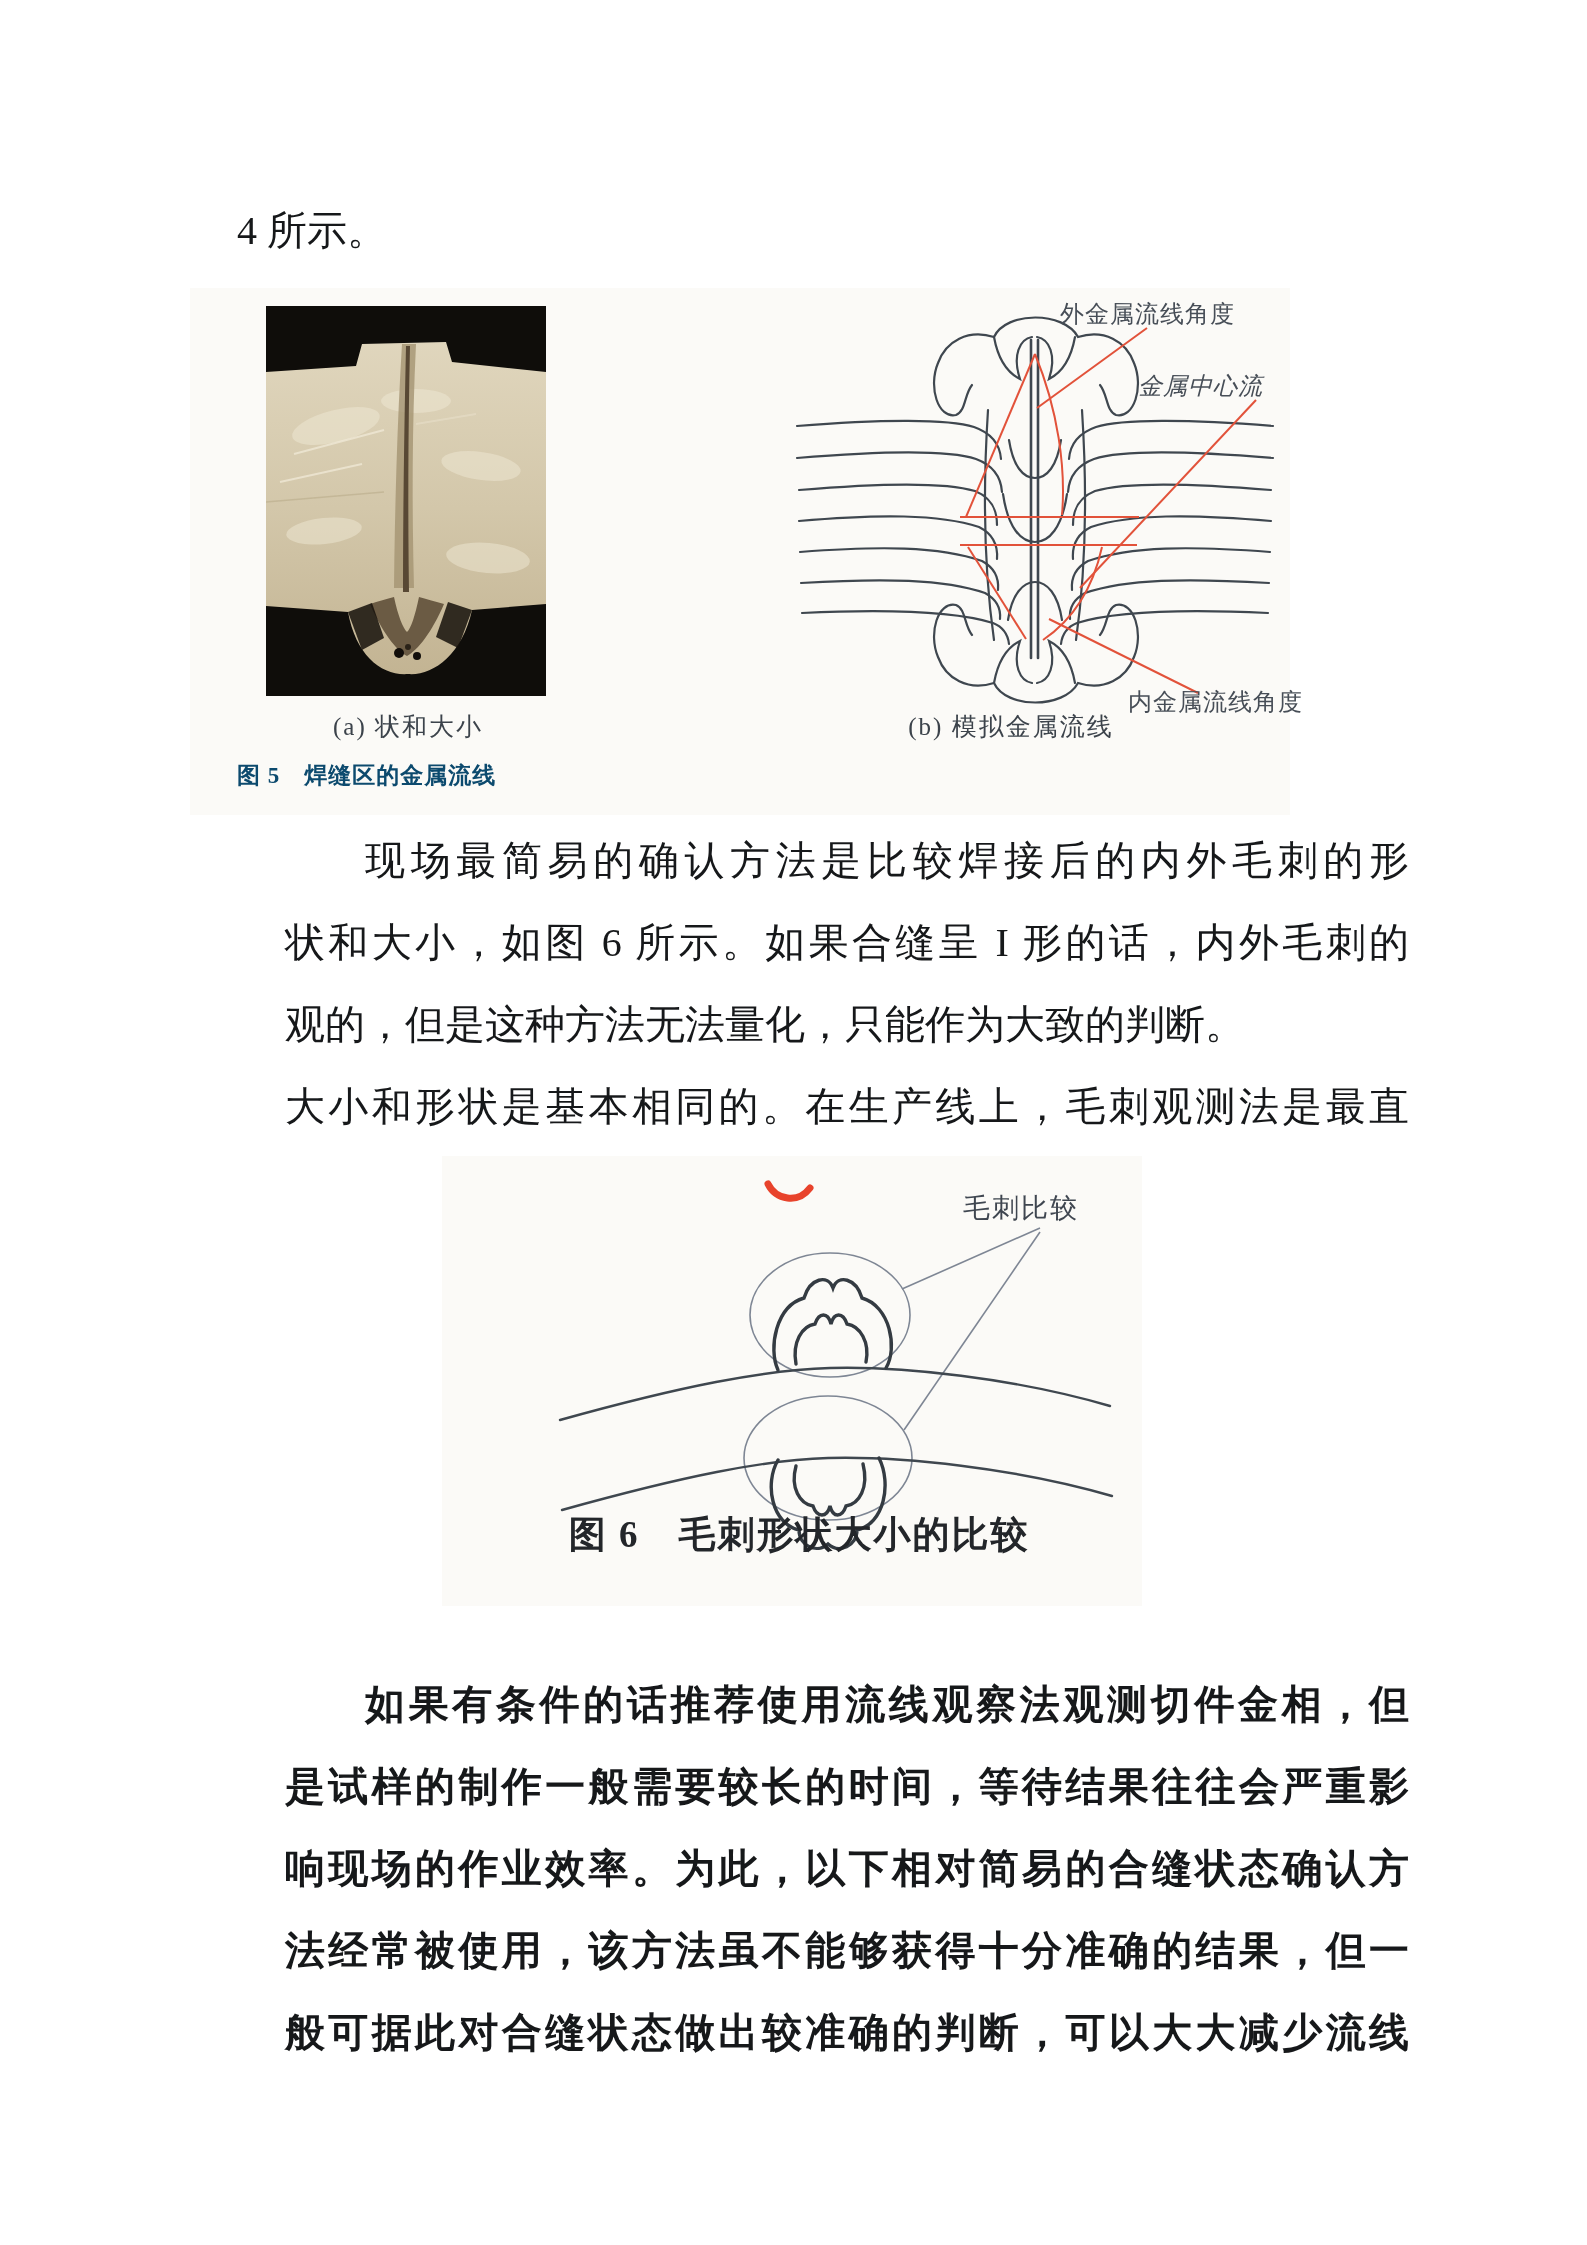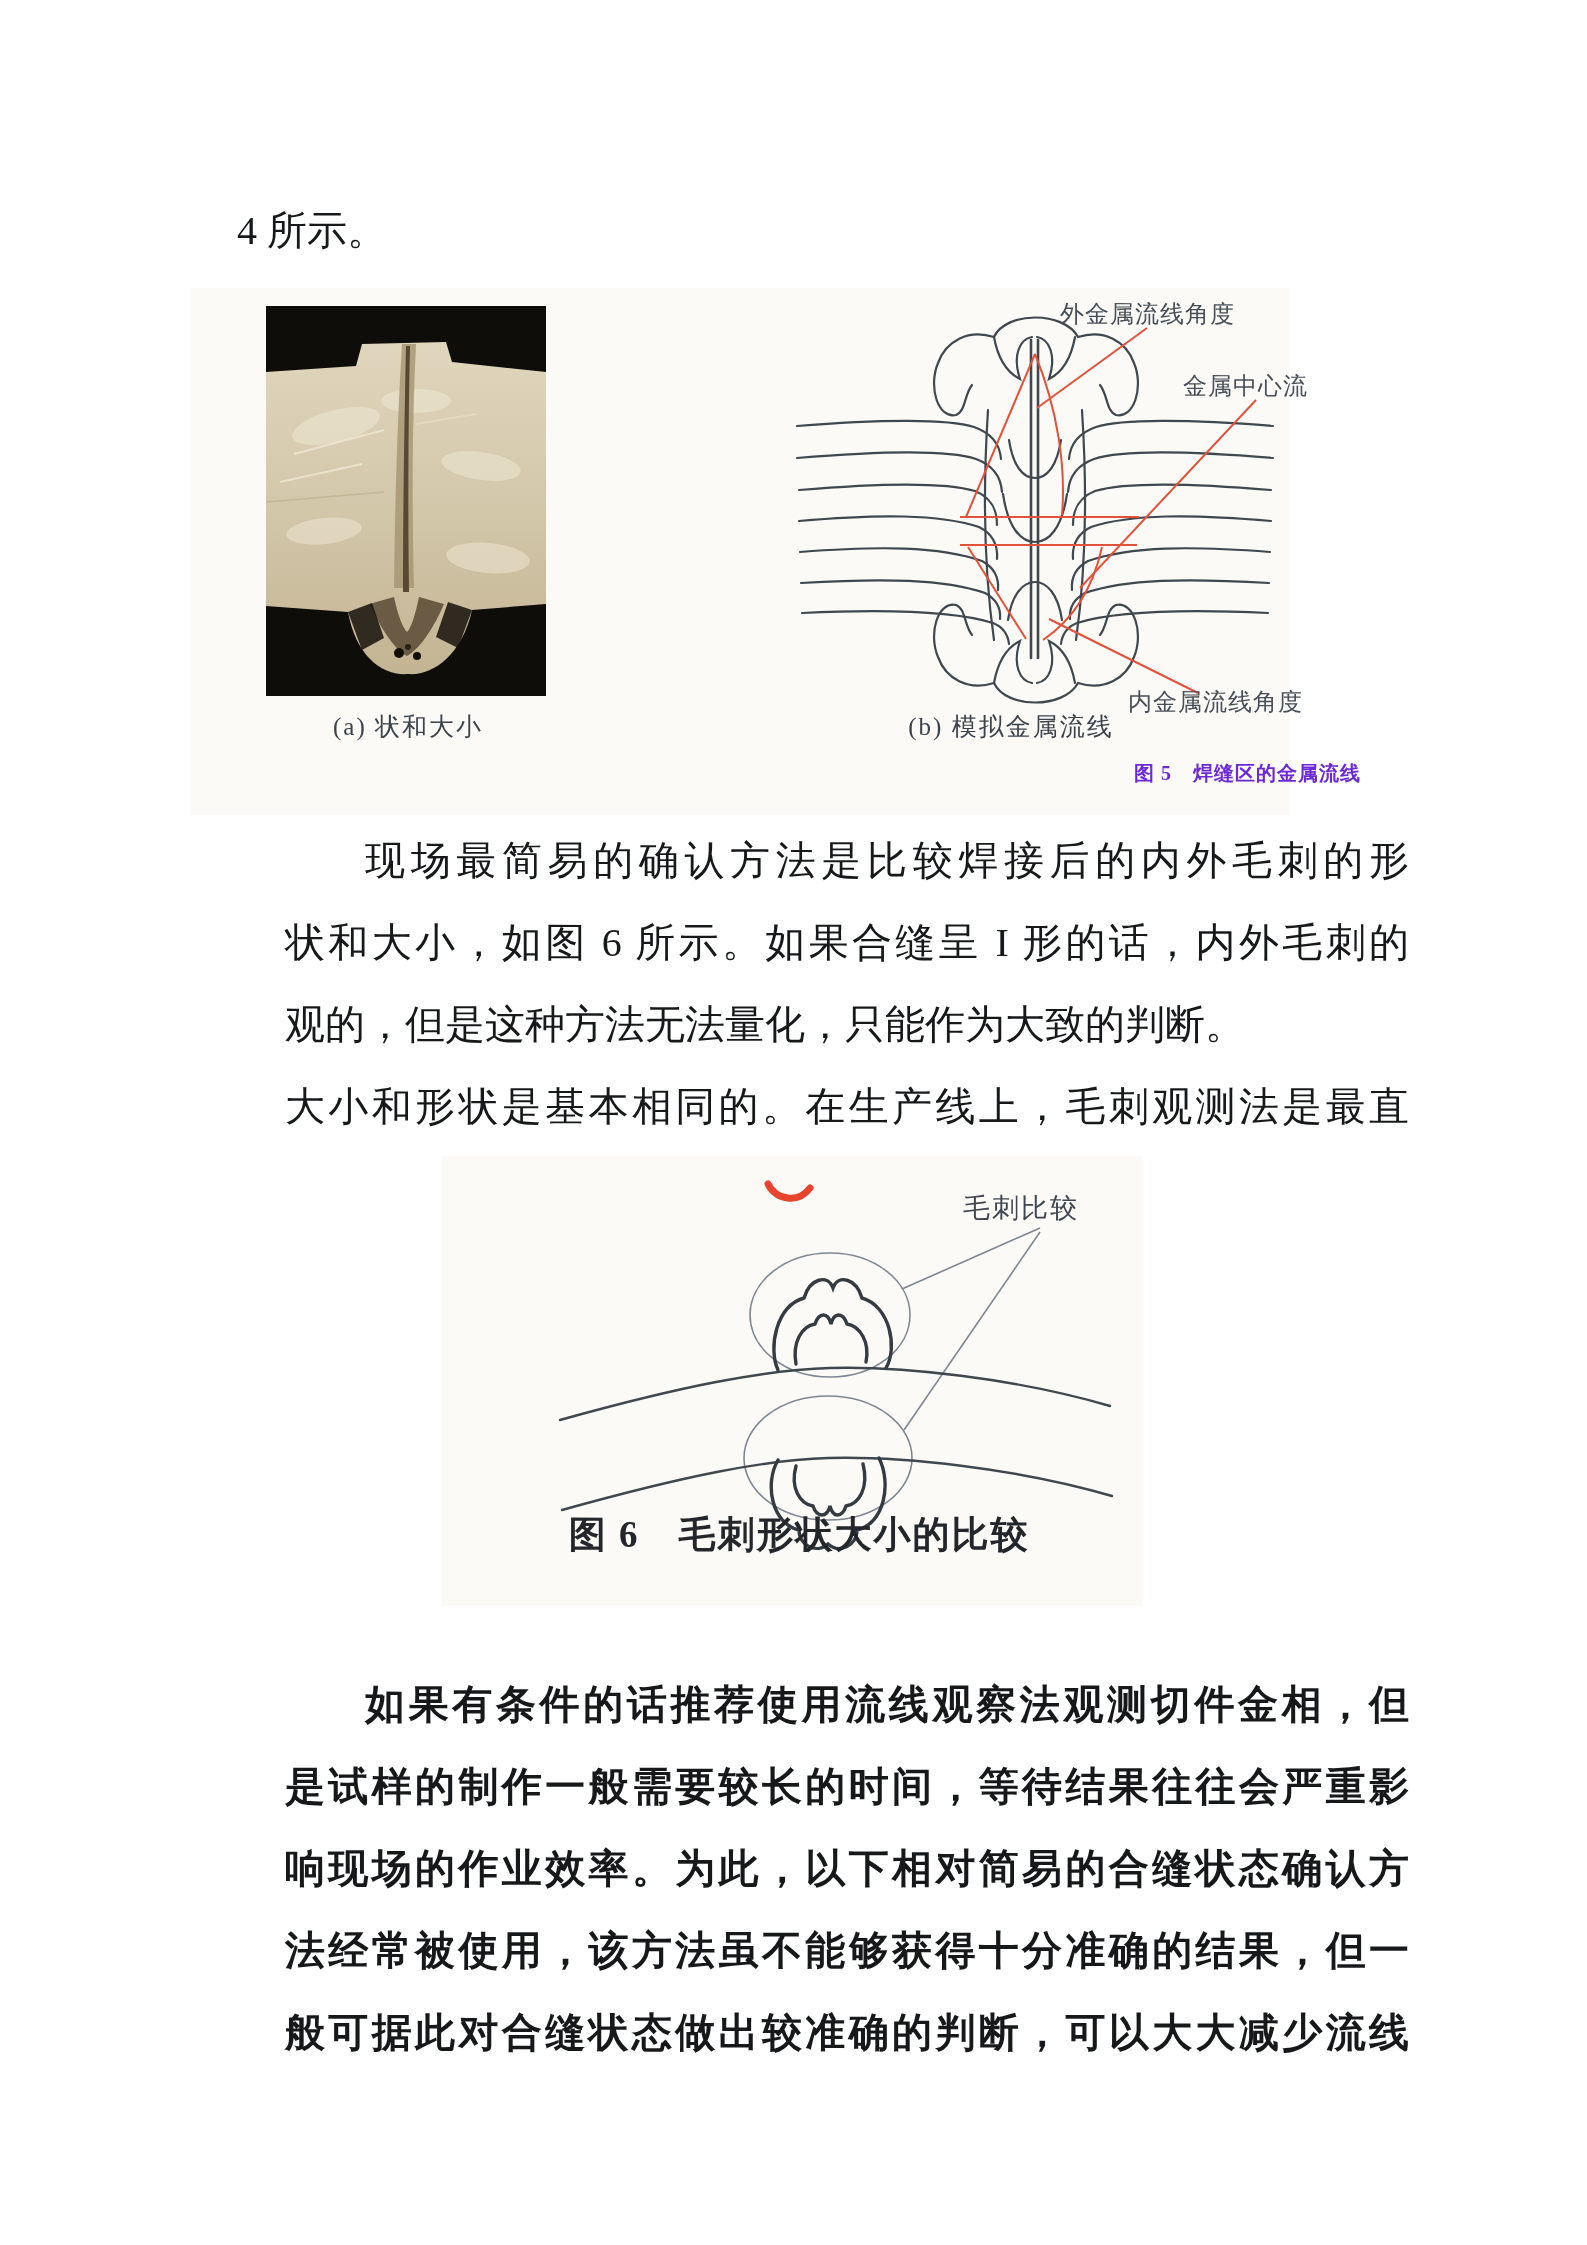--- a/index.html
+++ b/index.html
@@ -15,25 +15,25 @@
   .p2{top:1664px;font-weight:bold;}
   .line{width:1124px;font-size:40px;line-height:82px;text-align:justify;text-align-last:justify;}
   .line.indent{text-indent:80px;}
   .line.last{text-align-last:left;}
   .figbg{background:#fbfaf7;}
   .fig5bg{left:190px;top:288px;width:1100px;height:527px;}
   .fig6bg{left:442px;top:1156px;width:700px;height:450px;}
   .sublabel{font-size:25px;color:#3c434b;letter-spacing:2px;}
   .lab-a{left:308px;top:710px;width:200px;text-align:center;}
   .lab-b{left:861px;top:710px;width:300px;text-align:center;}
-  .caption5{left:237px;top:760px;width:1124px;text-align:right;font-weight:bold;font-size:20px;color:#6d28d9;letter-spacing:1px;}
+  .caption5{left:237px;top:760px;width:1124px;text-align:left;font-weight:bold;font-size:23px;color:#0c4a6e;letter-spacing:1px;}
   .caption6{left:237px;top:1510px;width:1124px;text-align:center;font-weight:bold;font-size:37px;color:#23262a;letter-spacing:2px;}
   .diagram-label{font-size:24px;color:#474e57;letter-spacing:1px;}
   .dl-outer{left:1060px;top:298px;}
-  .dl-center{left:1183px;top:370px;}
+  .dl-center{left:1138px;top:370px;font-style:italic;}
   .dl-inner{left:1128px;top:686px;}
   .dl-burr{left:963px;top:1190px;font-size:27px;color:#3f4650;letter-spacing:2px;}
   svg{display:block;}
 </style>
 </head>
 <body>
 
 <div class="abs intro">4 所示。</div>
 
 <div class="abs figbg fig5bg"></div>

